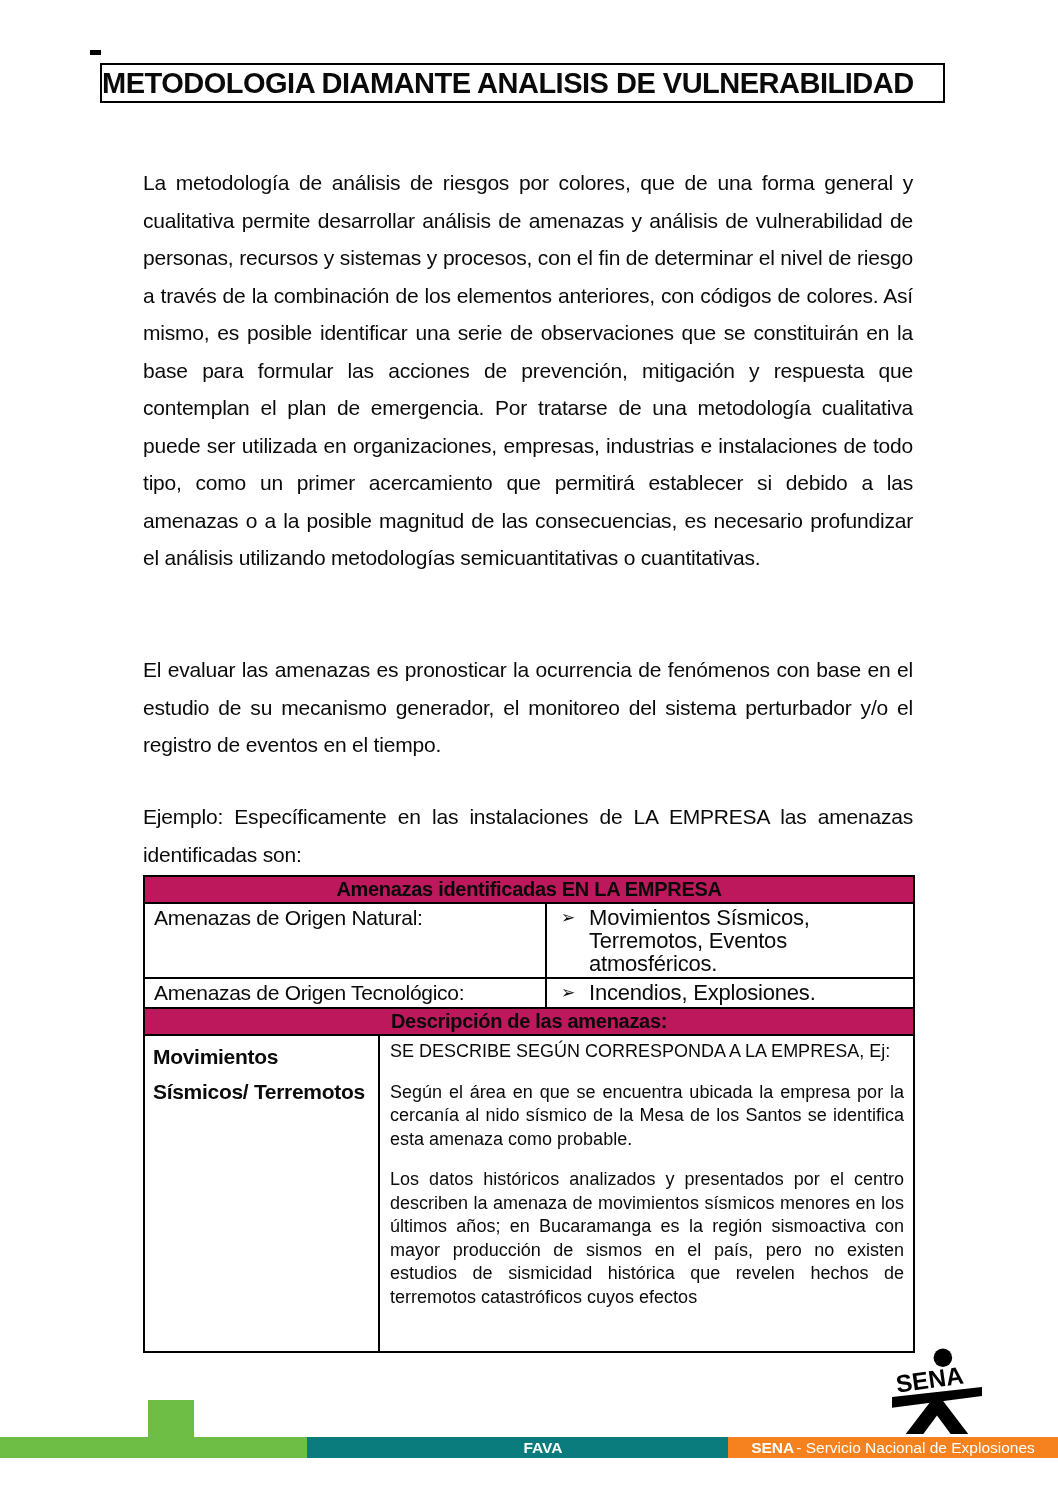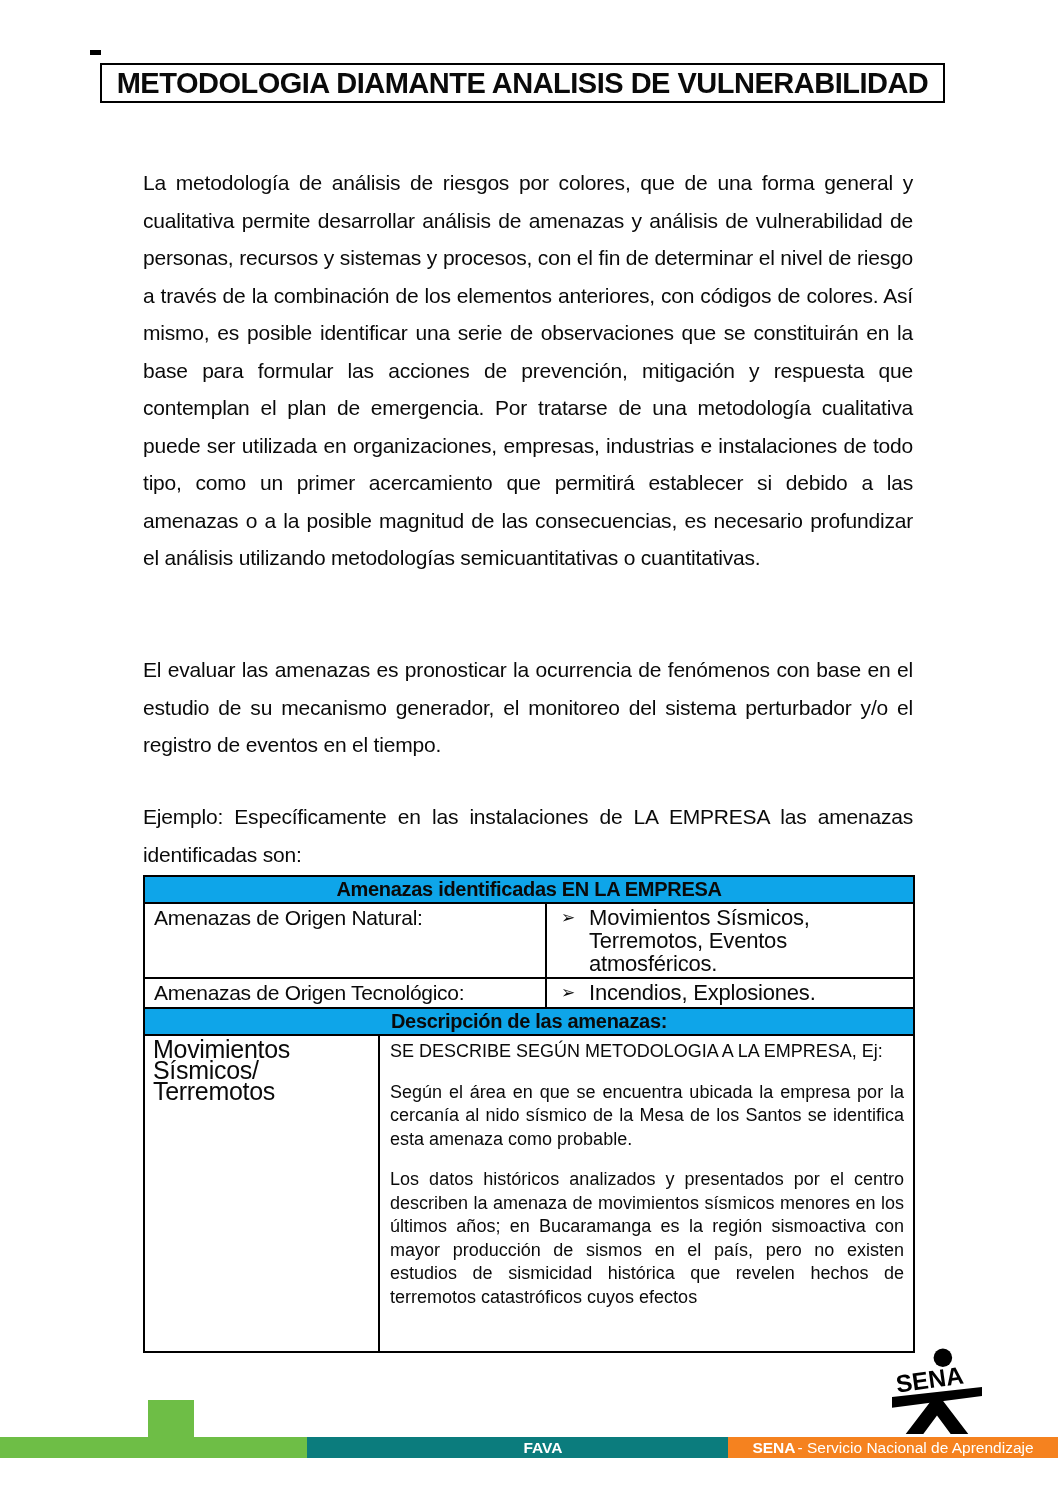--- a/index.html
+++ b/index.html
@@ -22,21 +22,21 @@
     background: #000;
   }
 
   .title-box {
     position: absolute;
     left: 100px; top: 63px;
     width: 845px; height: 40px;
     border: 2px solid #000;
     display: flex;
     align-items: center;
-    justify-content: center;
+    justify-content: flex-start;
   }
   .title-box h1 {
     font-size: 29px;
     font-weight: bold;
     letter-spacing: -0.5px;
     white-space: nowrap;
   }
 
   .bodytext {
     position: absolute;
@@ -64,21 +64,21 @@
     border-collapse: collapse;
     width: 770px;
     table-layout: fixed;
   }
   td, th {
     border: 2px solid #000;
     vertical-align: top;
     font-size: 20px;
   }
   tr.hdr td {
-    background: #0ea5e9;
+    background: #be185d;
     font-weight: bold;
     text-align: center;
     font-size: 20px;
     padding: 1px 12px;
     letter-spacing: -0.3px;
   }
   .t-upper col.c1 { width: 402px; }
   .t-upper col.c2 { width: 368px; }
   .t-upper td.cat {
     padding: 2px 4px 2px 9px;
@@ -100,25 +100,25 @@
     letter-spacing: -0.2px;
   }
   .row-natural { height: 48px; }
   .row-tech    { height: 25px; }
   .row-social  { height: 67px; }
 
   .t-lower { margin-top: -2px; }
   .t-lower col.c1 { width: 235px; }
   .t-lower col.c2 { width: 535px; }
   .t-lower td.desc-title {
-    font-weight: normal;
-    font-size: 25px;
+    font-weight: bold;
+    font-size: 21px;
     padding: 3px 4px 3px 8px;
     letter-spacing: -0.3px;
-    line-height: 21px;
+    line-height: 35px;
   }
   .t-lower td.desc-body {
     height: 320px;
     padding: 4px 9px 4px 10px;
   }
   .desc-body p {
     font-size: 18px;
     line-height: 23.5px;
     text-align: justify;
     margin-bottom: 17px;
@@ -205,41 +205,41 @@
           <col class="c1">
           <col class="c2">
         </colgroup>
       <tbody>
           <tr class="hdr">
         <td colspan="2">Descripción de las amenazas:</td>
       </tr>
       <tr>
         <td class="desc-title">Movimientos Sísmicos/ Terremotos</td>
         <td class="desc-body">
-          <p class="caps">SE DESCRIBE SEGÚN METODOLOGIA A LA EMPRESA, Ej:</p>
+          <p class="caps">SE DESCRIBE SEGÚN CORRESPONDA A LA EMPRESA, Ej:</p>
           <p>Según el área en que se encuentra ubicada la empresa por la cercanía al nido sísmico de la Mesa de los Santos se identifica esta amenaza como probable.</p>
           <p>Los datos históricos analizados y presentados por el centro describen la amenaza de movimientos sísmicos menores en los últimos años; en Bucaramanga es la región sismoactiva con mayor producción de sismos en el país, pero no existen estudios de sismicidad histórica que revelen hechos de terremotos catastróficos cuyos efectos</p>
         </td>
       </tr>
     </tbody>
       </table>
 
   </div>
 
   <div class="green-tab"></div>
 
   <div class="bar bar-green"></div>
 
   <div class="bar bar-teal">
     <b>FAVA</b>
   </div>
 
   <div class="bar bar-orange">
     <b>SENA</b>
-    <span>- Servicio Nacional de Aprendizaje</span>
+    <span>- Servicio Nacional de Explosiones</span>
   </div>
 
   <svg class="sena-logo" viewBox="0 0 100 90" xmlns="http://www.w3.org/2000/svg">
     <circle cx="56" cy="10" r="9.5" fill="#000"></circle>
     <text x="8" y="40" font-family="Liberation Sans, sans-serif" font-size="25" font-weight="bold" fill="#000" transform="rotate(-8 50 34)">SENA</text>
     <polygon fill="#000" points="4,50 96,40 96,49 4,61"></polygon>
     <polygon fill="#000" points="50,46 82,88 64,88 50,69 36,88 18,88"></polygon>
   </svg>
 
 </div>

